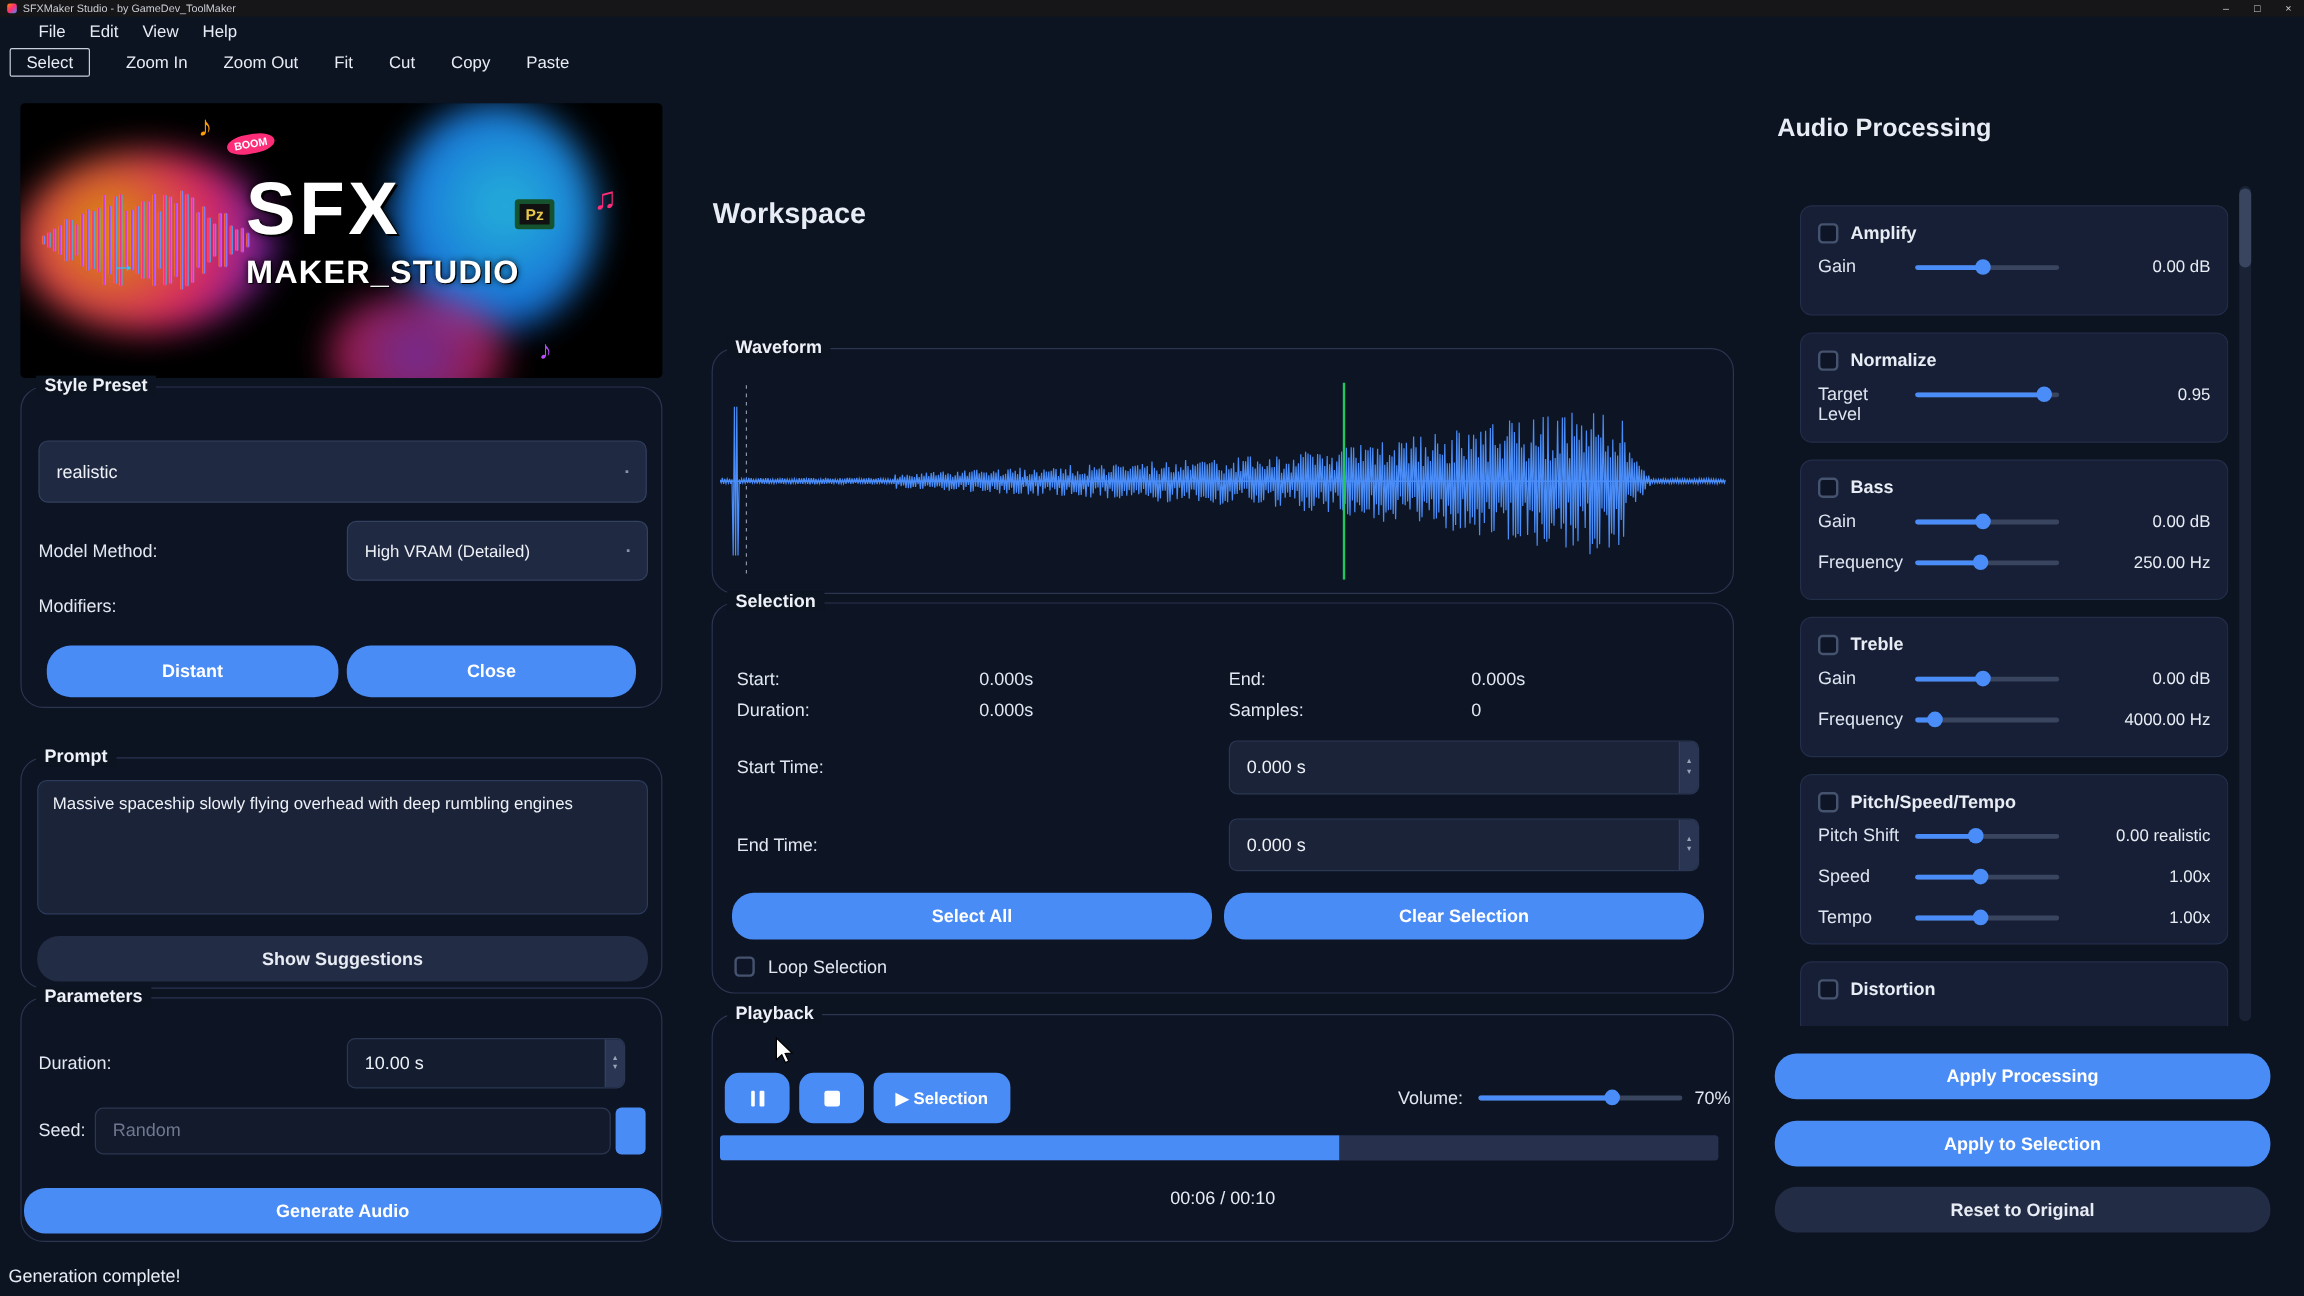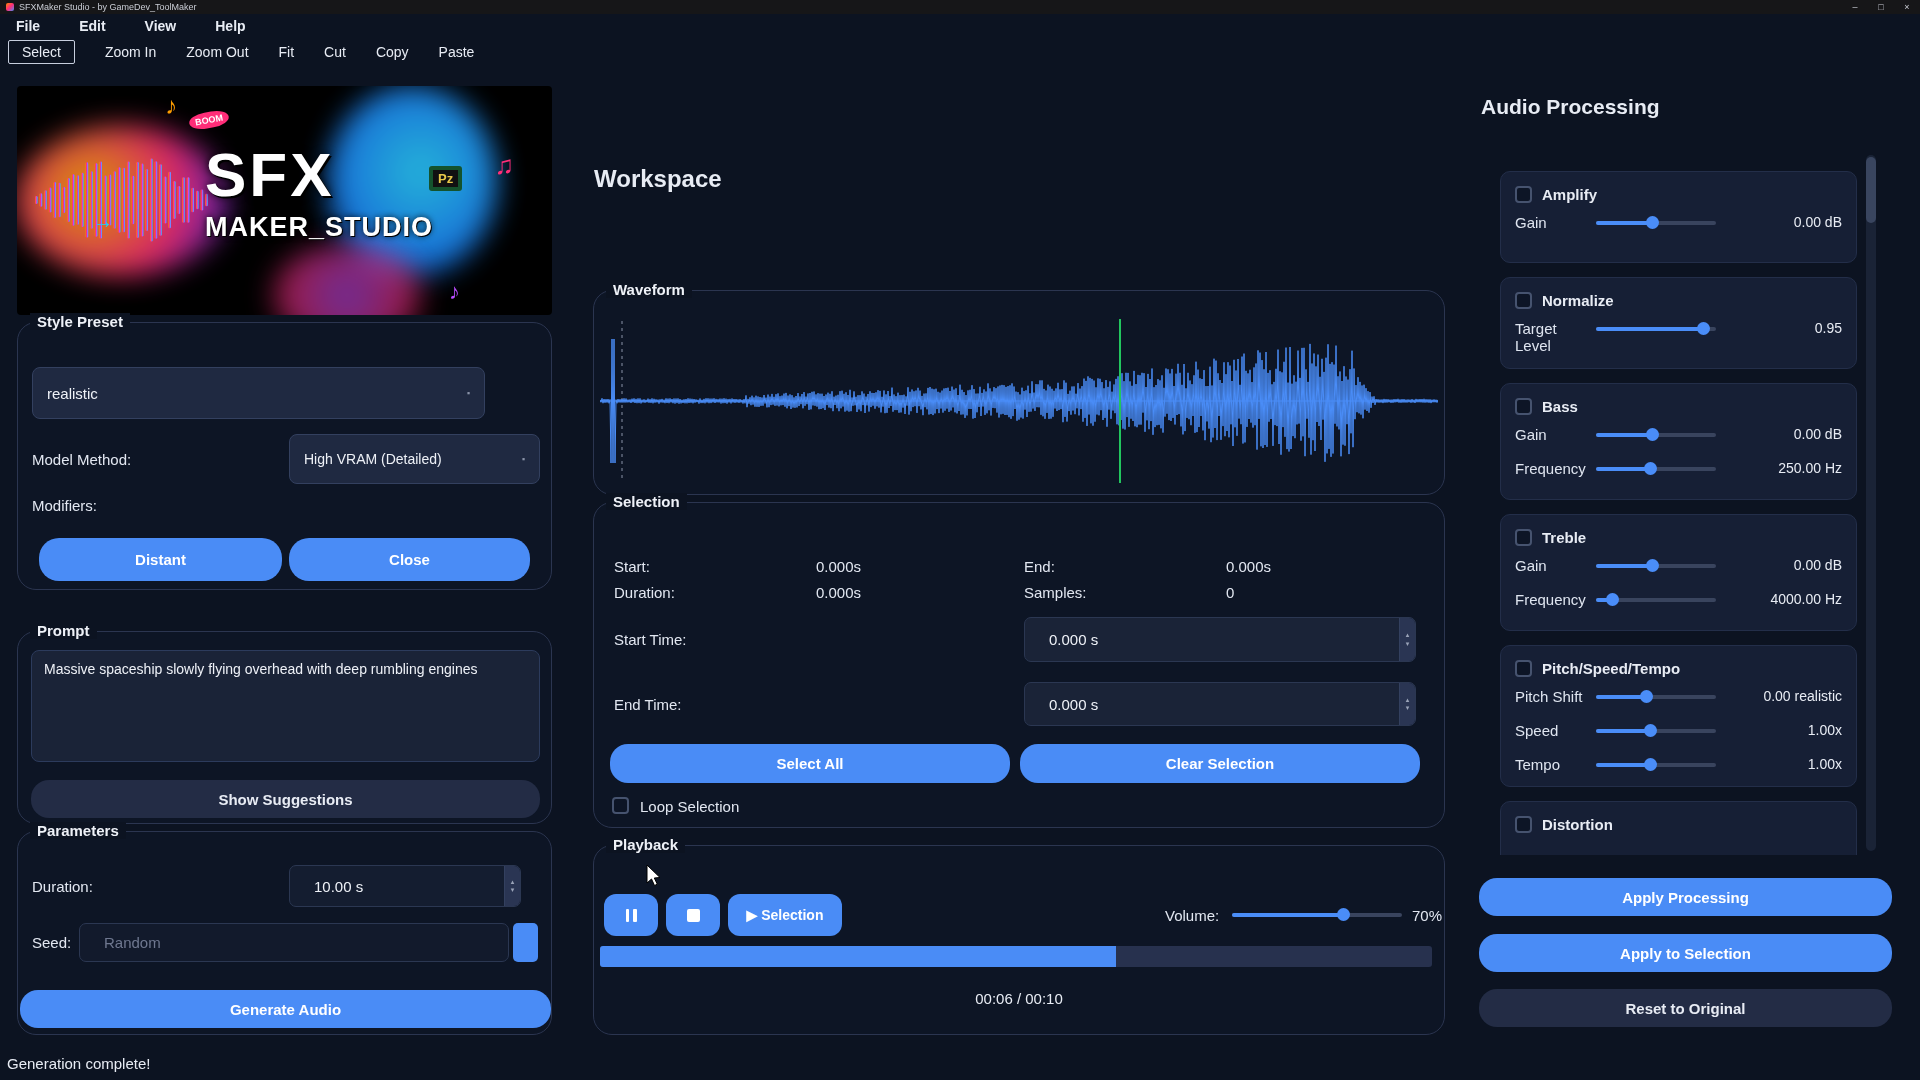--- a/index.html
+++ b/index.html
@@ -10,21 +10,21 @@
     overflow:hidden; position:relative;
   }
   
   .titlebar { position:absolute; left:0; top:0; width:1920px; height:14px; background:#161618;
     display:flex; align-items:center; font-size:9px; color:#c9ccd4; }
   .titlebar .appicon { width:8px; height:8px; margin:0 5px 0 6px; border-radius:2px;
     background:linear-gradient(135deg,#ff8a00,#ff2d78,#4a8df8); }
   .titlebar .tctrls { margin-left:auto; display:flex; }
   .titlebar .tctrls span { width:26px; text-align:center; cursor:default; }
   .menubar { position:absolute; left:0; top:14px; width:1920px; height:24px;
-    display:flex; align-items:center; gap:19px; padding-left:6px; font-size:14px;font-weight:bold; }
+    display:flex; align-items:center; gap:0; padding-left:22px; font-size:14px; }
   .menubar span { padding:2px 10px; }
   .toolbar { position:absolute; left:0; top:38px; width:1920px; height:28px;
     display:flex; align-items:center; gap:30px; padding-left:8px; font-size:14px; }
   .toolbar .boxed { border:1px solid #c7cede; border-radius:2px; padding:3px 13px; }
   
   .group { position:absolute; border:1px solid #2b3550; border-radius:19px; background:#0d1525; }
   .gtitle { position:absolute; top:-10px; left:12px; background:#0c1321; padding:0 7px;
     font-size:15px; font-weight:700; color:#eef1f7; }
   .lbl { position:absolute; font-size:15px; color:#e2e7f1; }
   .btn-blue { position:absolute; background:#4a8cf6; border:none; border-radius:18px;
@@ -32,21 +32,21 @@
     align-items:center; justify-content:center; cursor:pointer; }
   .btn-dark { position:absolute; background:#232c45; border:none; border-radius:18px;
     color:#e8ecf4; font-size:15px; font-weight:600; font-family:inherit; display:flex;
     align-items:center; justify-content:center; cursor:pointer; }
   .combo { position:absolute; background:#1f2941; border:1px solid #33405f; border-radius:8px;
     display:flex; align-items:center; padding:0 14px; font-size:15px; color:#eef1f7; }
   .combo .dd { margin-left:auto; font-size:9px; color:#8a93a8; }
   .field { position:absolute; display:flex; background:#141d30; border:1px solid #2b3752;
     border-radius:7px; overflow:hidden; }
   .field input { flex:1; background:transparent; border:none; outline:none; color:#eef1f7;
-    font-size:15px; font-family:inherit; padding:0 24px; min-width:0; }
+    font-size:15px; font-family:inherit; padding:0 14px; min-width:0; }
   .field input::placeholder { color:#6f7890; }
   .field .spin { width:16px; background:#2a3553; border-left:1px solid #33405f;
     display:flex; flex-direction:column; align-items:center; justify-content:center;
     font-size:7px; color:#9aa3b8; line-height:1.2; }
   .checkbox { display:inline-block; width:17px; height:17px; border:2px solid #46536f;
     border-radius:4px; background:#0d1526; flex:none; }
   .slider { position:relative; width:120px; height:18px; flex:none; }
   .sl-track { position:absolute; left:0; right:0; top:7px; height:4px; background:#39445e; border-radius:2px; }
   .sl-fill  { position:absolute; left:0; top:7px; height:4px; background:#4a8df8; border-radius:2px; }
   .sl-handle{ position:absolute; top:2px; width:13px; height:13px; border-radius:50%;
@@ -192,21 +192,21 @@
   <span class="boom">BOOM</span>
   <span class="pz">Pz</span>
   <div class="text">
     <div class="t1">SFX</div>
     <div class="t2">MAKER_STUDIO</div>
   </div>
 </div>
 
 <div class="group" style="left:17px; top:322px; width:535px; height:268px;">
   <span class="gtitle">Style Preset</span>
-  <div class="combo" style="left:14px; top:44px; width:453px; height:52px;">
+  <div class="combo" style="left:14px; top:44px; width:507px; height:52px;">
     <span>realistic</span>
     <span class="dd">▪</span>
   </div>
   <span class="lbl" style="left:14px; top:128px;">Model Method:</span>
   <div class="combo" style="left:271px; top:111px; width:251px; height:50px; font-size:14px;">
     <span>High VRAM (Detailed)</span>
     <span class="dd">▪</span>
   </div>
   <span class="lbl" style="left:14px; top:174px;">Modifiers:</span>
   <button class="btn-blue" style="left:21px; top:215px; width:243px; height:43px; border-radius:20px;">Distant</button>

